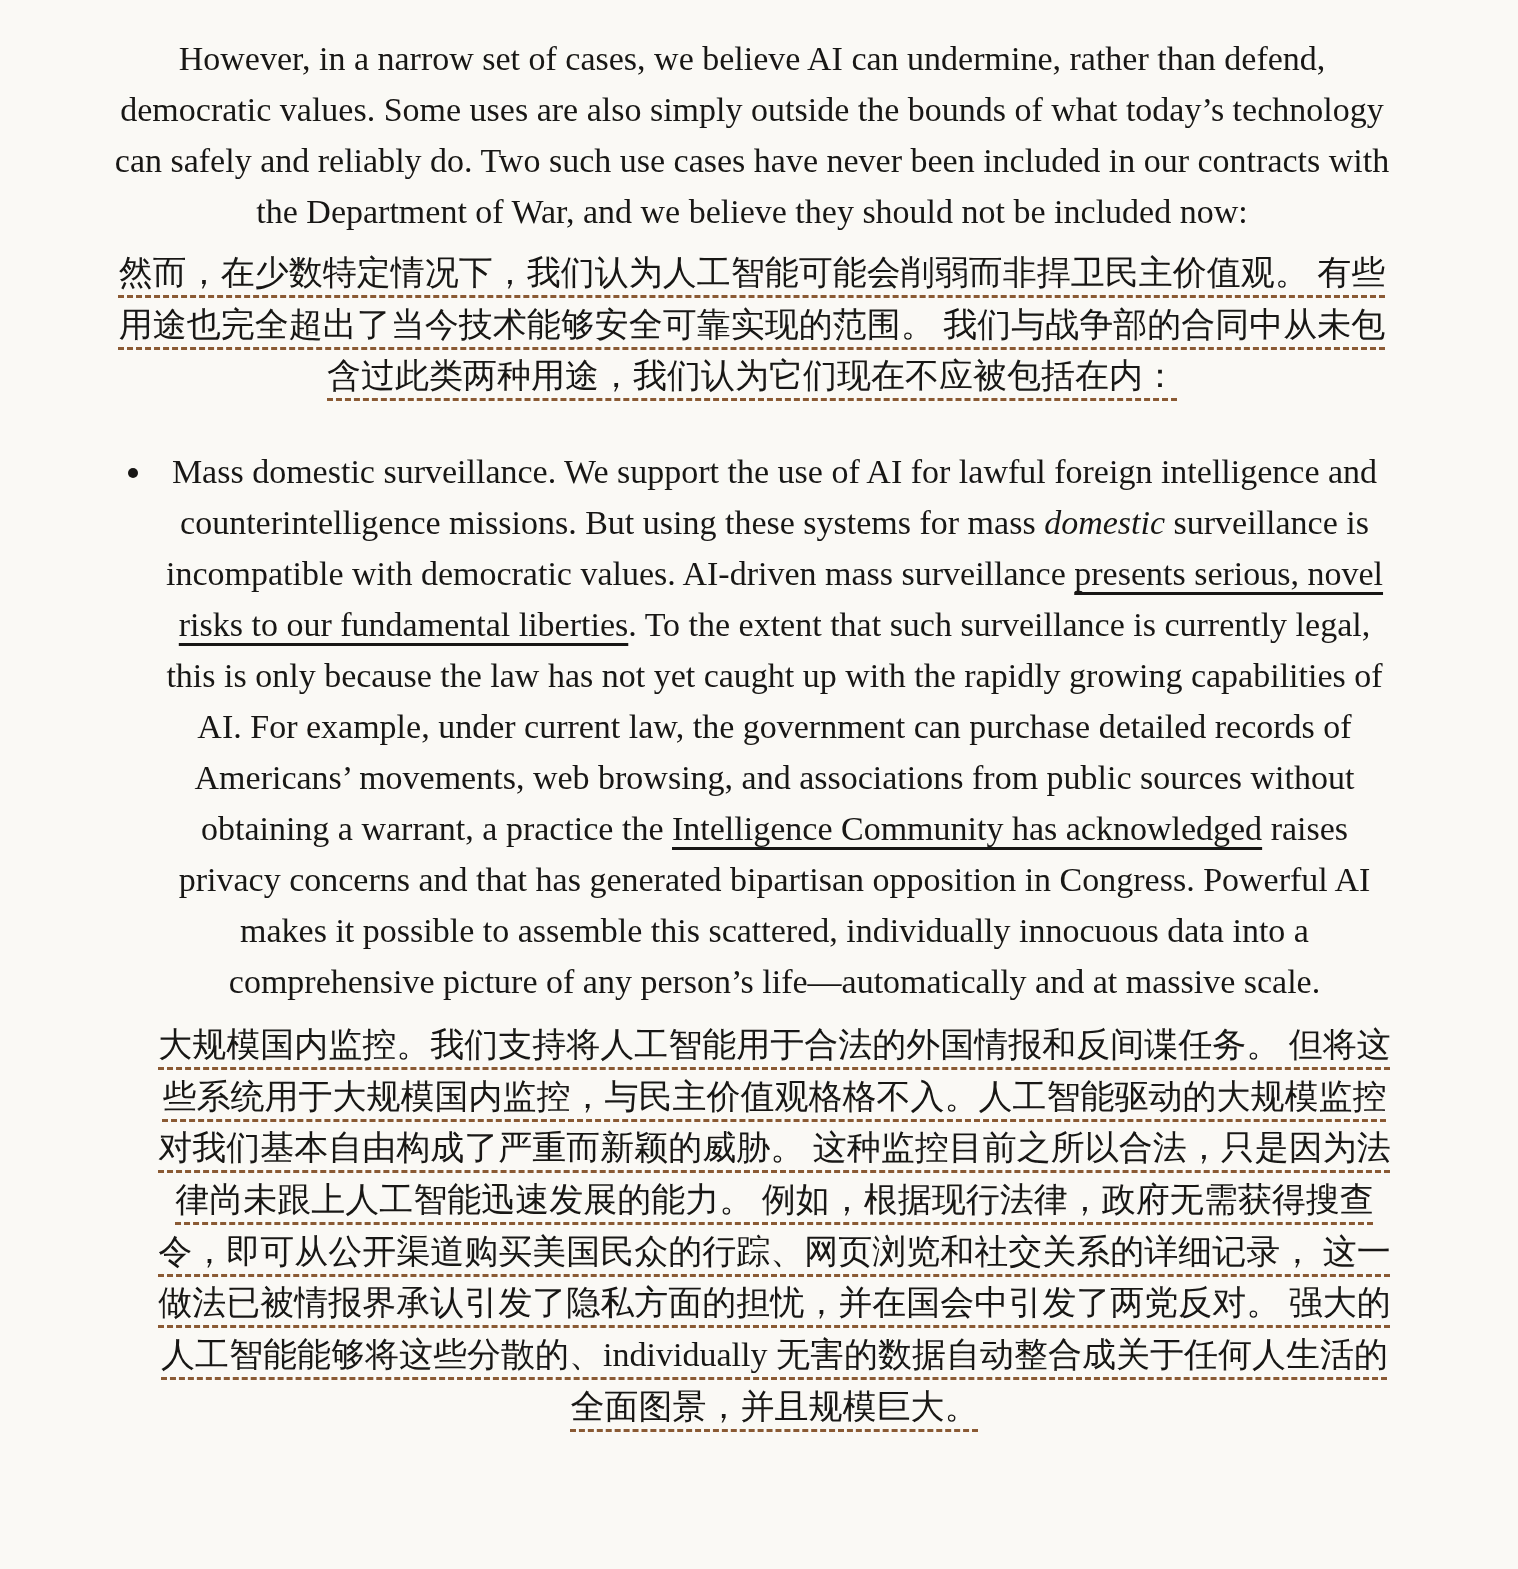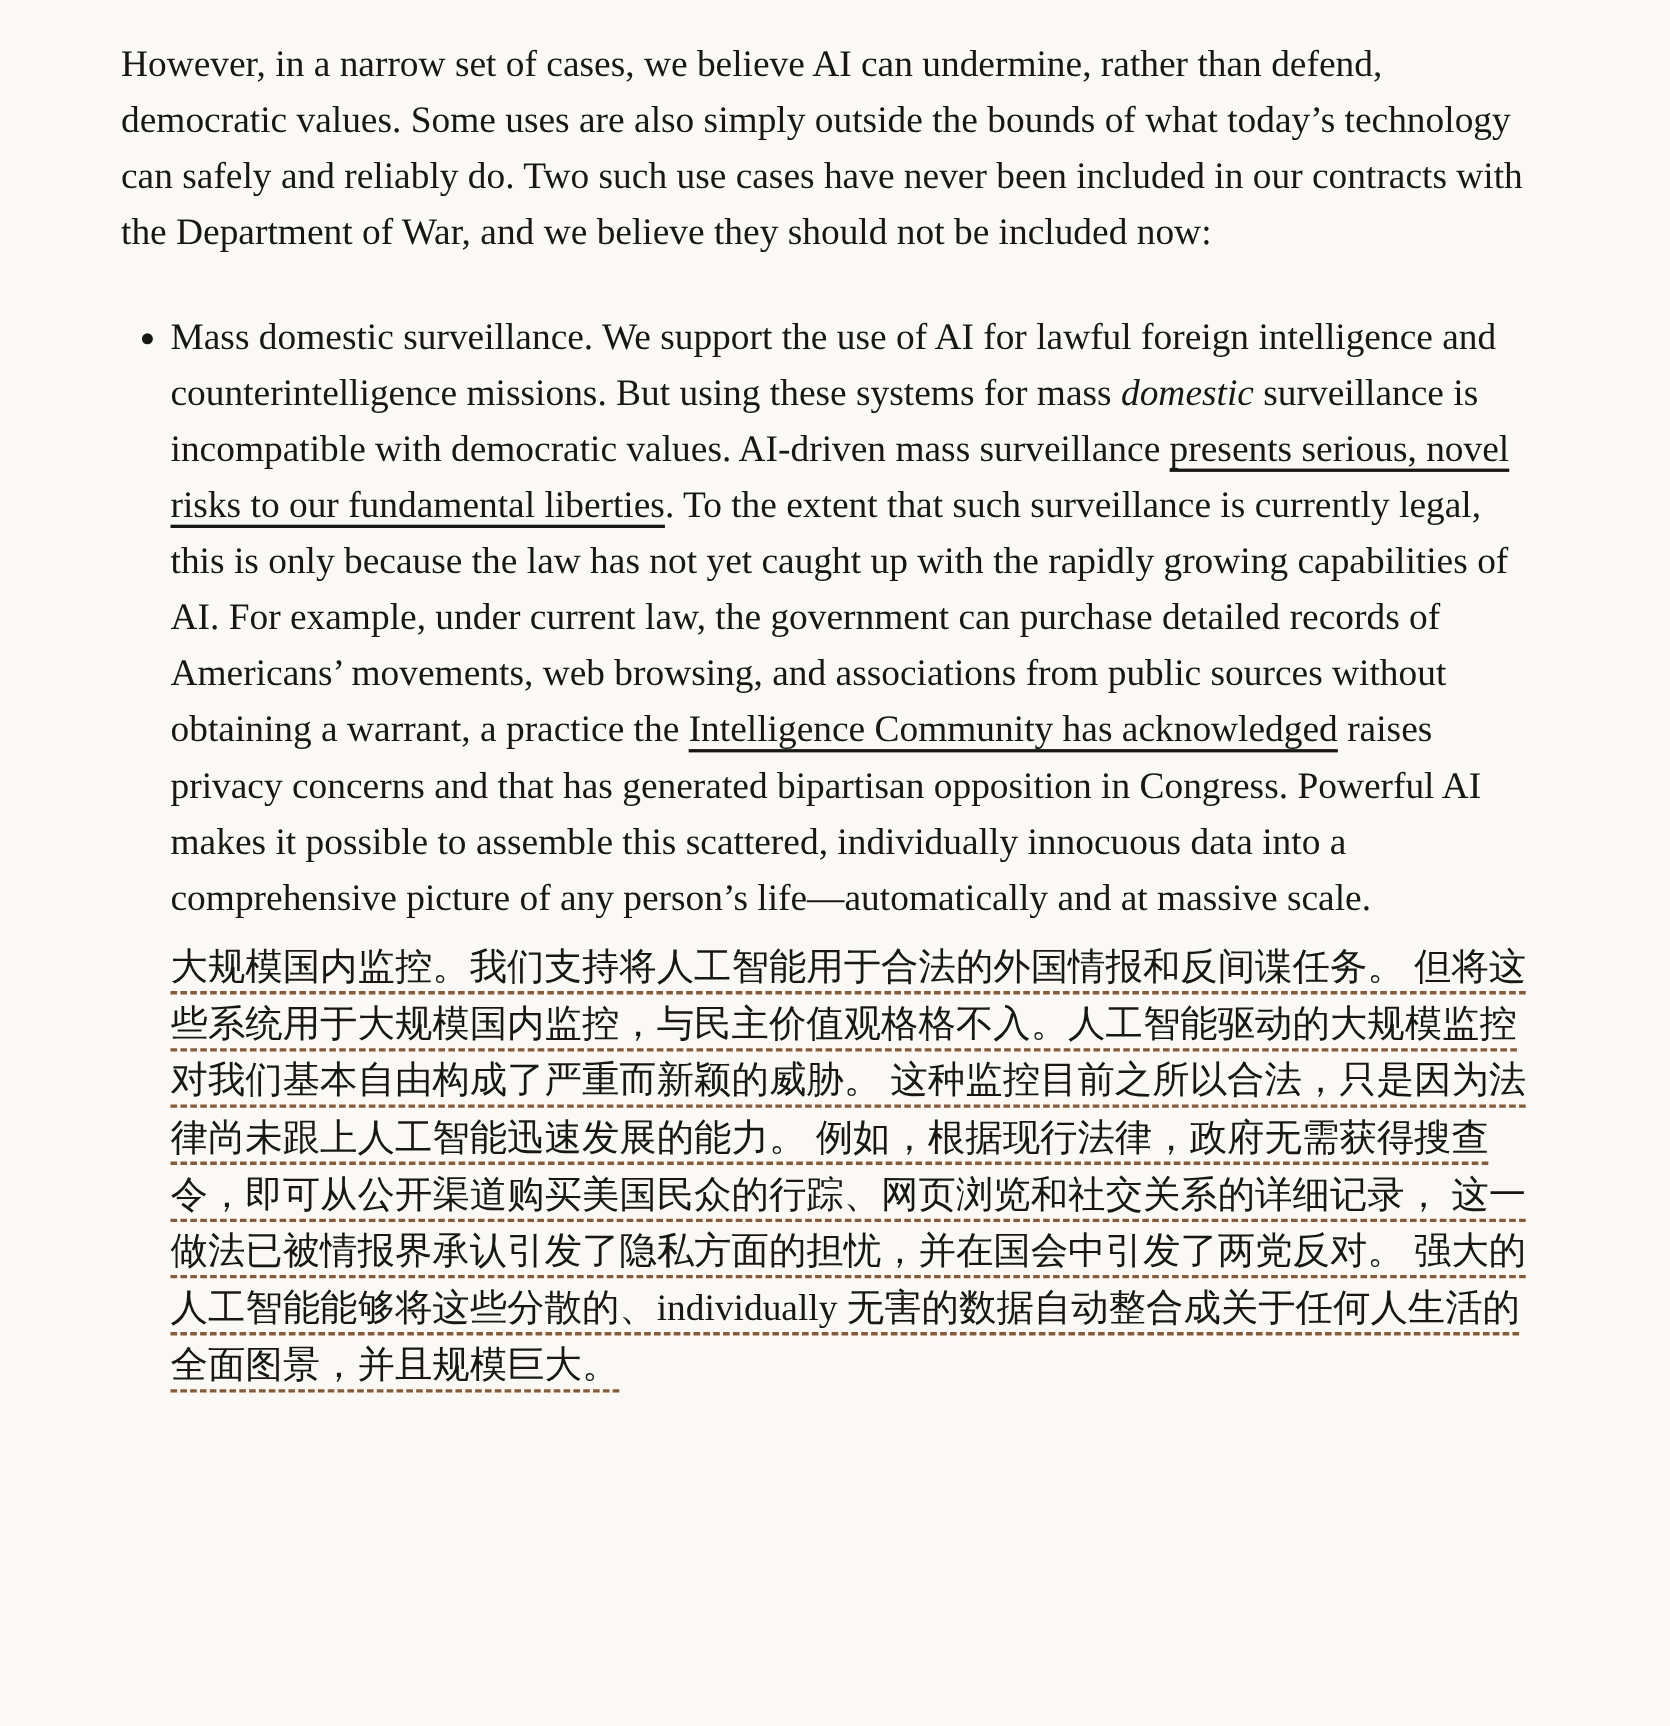--- a/index.html
+++ b/index.html
@@ -17,20 +17,21 @@
     height: 1569px;
     overflow: hidden;
     background: var(--background, #FAF9F5);
     color: var(--text, #181715);
     font-family: "Liberation Serif", "DejaVu Serif", serif;
     font-size: 34px;
     line-height: 1.5;
   }
   .content {
     padding: 33px 124px 0 110px;
+    text-align: center;
   }
   p { margin: 0; }
   .en.intro { margin-bottom: 10px; }
   .zh {
     line-height: 1.52;
     text-decoration-line: underline;
     text-decoration-style: dashed;
     text-decoration-color: var(--translation_underline, #8A5A34);
     text-decoration-thickness: 3px;
     text-underline-offset: 11px;
@@ -52,20 +53,21 @@
     text-decoration-color: currentColor;
     text-decoration-thickness: 2.5px;
     text-underline-offset: 7px;
   }
 </style>
 </head>
 <body>
 
 <div class="content">
   <p class="en intro">However, in a narrow set of cases, we believe AI can undermine, rather than defend, democratic values. Some uses are also simply outside the bounds of what today’s technology can safely and reliably do. Two such use cases have never been included in our contracts with the Department of War, and we believe they should not be included now:</p>
+  <p class="zh intro-zh">然而，在少数特定情况下，我们认为人工智能可能会削弱而非捍卫民主价值观。 有些用途也完全超出了当今技术能够安全可靠实现的范围。 我们与战争部的合同中从未包含过此类两种用途，我们认为它们现在不应被包括在内：</p>
 
   <ul class="use-cases">
     <li>
       <p class="en bullet-en"><strong>Mass domestic surveillance.</strong><span> We support the use of AI for lawful foreign intelligence and counterintelligence missions. But using these systems for mass </span><em>domestic</em><span> surveillance is incompatible with democratic values. AI-driven mass surveillance </span><a class="doc-link">presents serious, novel risks to our fundamental liberties</a><span>. To the extent that such surveillance is currently legal, this is only because the law has not yet caught up with the rapidly growing capabilities of AI. For example, under current law, the government can purchase detailed records of Americans’ movements, web browsing, and associations from public sources without obtaining a warrant, a practice the </span><a class="doc-link">Intelligence Community has acknowledged</a><span> raises privacy concerns and that has generated bipartisan opposition in Congress. Powerful AI makes it possible to assemble this scattered, individually innocuous data into a comprehensive picture of any person’s life—automatically and at massive scale.</span></p>
       <p class="zh">大规模国内监控。我们支持将人工智能用于合法的外国情报和反间谍任务。 但将这些系统用于大规模国内监控，与民主价值观格格不入。人工智能驱动的大规模监控对我们基本自由构成了严重而新颖的威胁。 这种监控目前之所以合法，只是因为法律尚未跟上人工智能迅速发展的能力。 例如，根据现行法律，政府无需获得搜查令，即可从公开渠道购买美国民众的行踪、网页浏览和社交关系的详细记录， 这一做法已被情报界承认引发了隐私方面的担忧，并在国会中引发了两党反对。 强大的人工智能能够将这些分散的、individually 无害的数据自动整合成关于任何人生活的全面图景，并且规模巨大。</p>
     </li>
   </ul>
 </div>
 
 </body></html>

